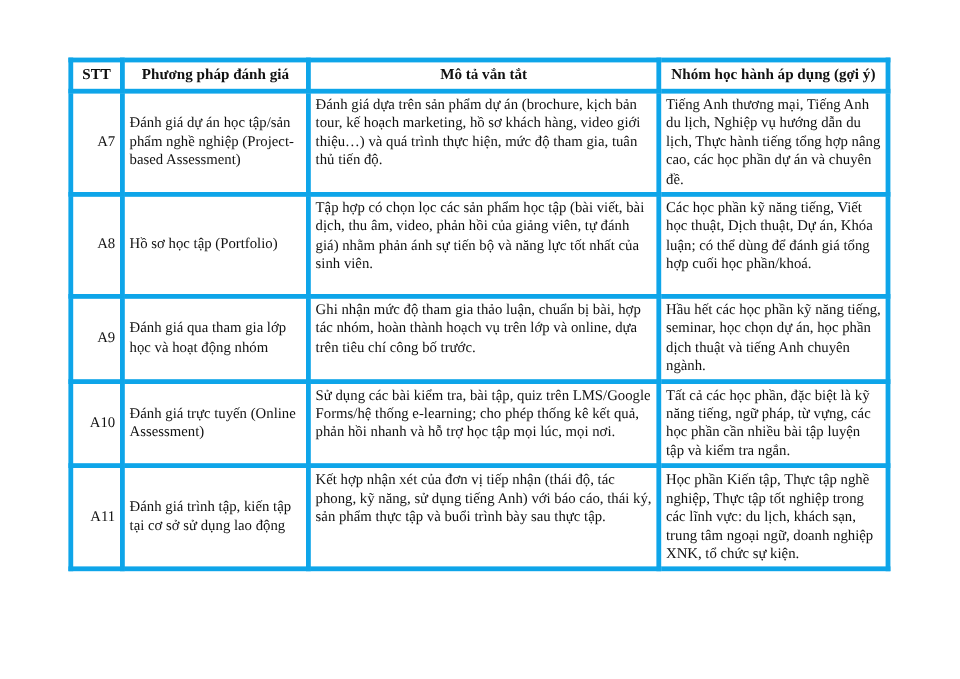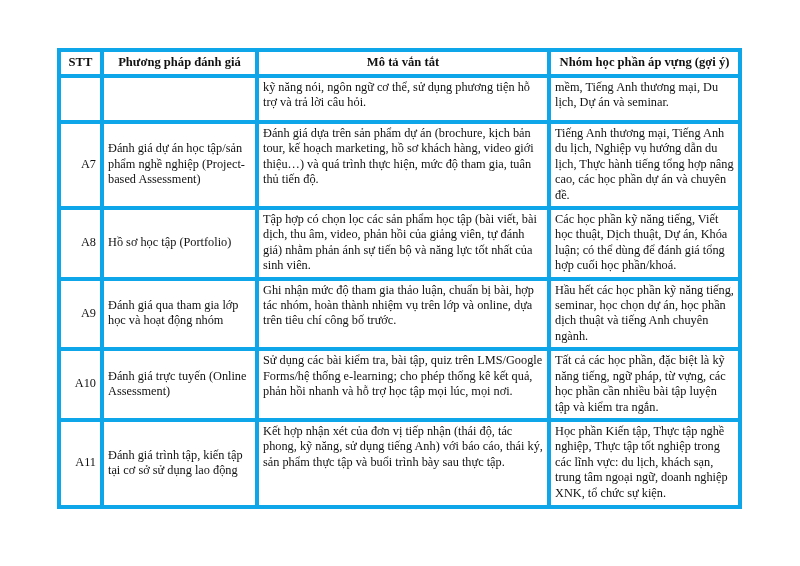--- a/index.html
+++ b/index.html
@@ -68,46 +68,40 @@
       <col style="width:43px">
       <col style="width:155px">
       <col style="width:292px">
       <col style="width:191px">
     </colgroup>
     <thead>
       <tr>
         <th>STT</th>
         <th>Phương pháp đánh giá</th>
         <th>Mô tả vắn tắt</th>
-        <th>Nhóm học phần áp vựng (gợi ý)</th>
+        <th>Nhóm học hành áp dụng (gợi ý)</th>
       </tr>
     </thead>
     <tbody>
-        <tr>
-          <td class="stt"></td>
-          <td class="method"></td>
-          <td class="description">kỹ năng nói, ngôn ngữ cơ thể, sử dụng phương tiện hỗ trợ và trả lời câu hỏi.</td>
-          <td class="group">mềm, Tiếng Anh thương mại, Du lịch, Dự án và seminar.</td>
-        </tr>
         <tr>
           <td class="stt">A7</td>
           <td class="method">Đánh giá dự án học tập/sản phẩm nghề nghiệp (Project-based Assessment)</td>
           <td class="description">Đánh giá dựa trên sản phẩm dự án (brochure, kịch bản tour, kế hoạch marketing, hồ sơ khách hàng, video giới thiệu…) và quá trình thực hiện, mức độ tham gia, tuân thủ tiến độ.</td>
           <td class="group">Tiếng Anh thương mại, Tiếng Anh du lịch, Nghiệp vụ hướng dẫn du lịch, Thực hành tiếng tổng hợp nâng cao, các học phần dự án và chuyên đề.</td>
         </tr>
         <tr>
           <td class="stt">A8</td>
           <td class="method">Hồ sơ học tập (Portfolio)</td>
           <td class="description">Tập hợp có chọn lọc các sản phẩm học tập (bài viết, bài dịch, thu âm, video, phản hồi của giảng viên, tự đánh giá) nhằm phản ánh sự tiến bộ và năng lực tốt nhất của sinh viên.</td>
           <td class="group">Các học phần kỹ năng tiếng, Viết học thuật, Dịch thuật, Dự án, Khóa luận; có thể dùng để đánh giá tổng hợp cuối học phần/khoá.</td>
         </tr>
         <tr>
           <td class="stt">A9</td>
           <td class="method">Đánh giá qua tham gia lớp học và hoạt động nhóm</td>
-          <td class="description">Ghi nhận mức độ tham gia thảo luận, chuẩn bị bài, hợp tác nhóm, hoàn thành nhiệm vụ trên lớp và online, dựa trên tiêu chí công bố trước.</td>
+          <td class="description">Ghi nhận mức độ tham gia thảo luận, chuẩn bị bài, hợp tác nhóm, hoàn thành hoạch vụ trên lớp và online, dựa trên tiêu chí công bố trước.</td>
           <td class="group">Hầu hết các học phần kỹ năng tiếng, seminar, học chọn dự án, học phần dịch thuật và tiếng Anh chuyên ngành.</td>
         </tr>
         <tr>
           <td class="stt">A10</td>
           <td class="method">Đánh giá trực tuyến (Online Assessment)</td>
           <td class="description">Sử dụng các bài kiểm tra, bài tập, quiz trên LMS/Google Forms/hệ thống e-learning; cho phép thống kê kết quả, phản hồi nhanh và hỗ trợ học tập mọi lúc, mọi nơi.</td>
           <td class="group">Tất cả các học phần, đặc biệt là kỹ năng tiếng, ngữ pháp, từ vựng, các học phần cần nhiều bài tập luyện tập và kiểm tra ngắn.</td>
         </tr>
         <tr>
           <td class="stt">A11</td>

